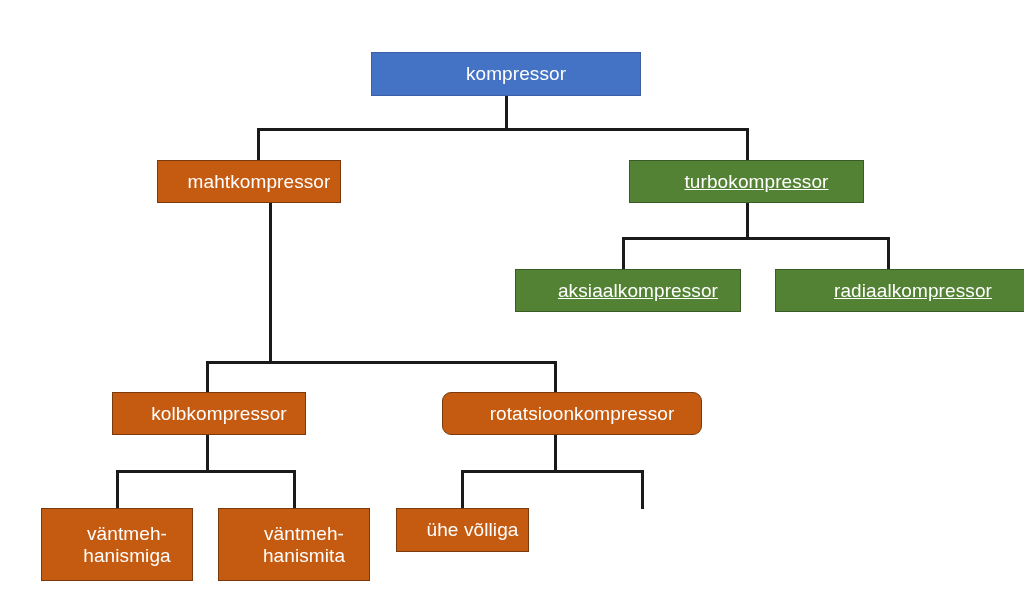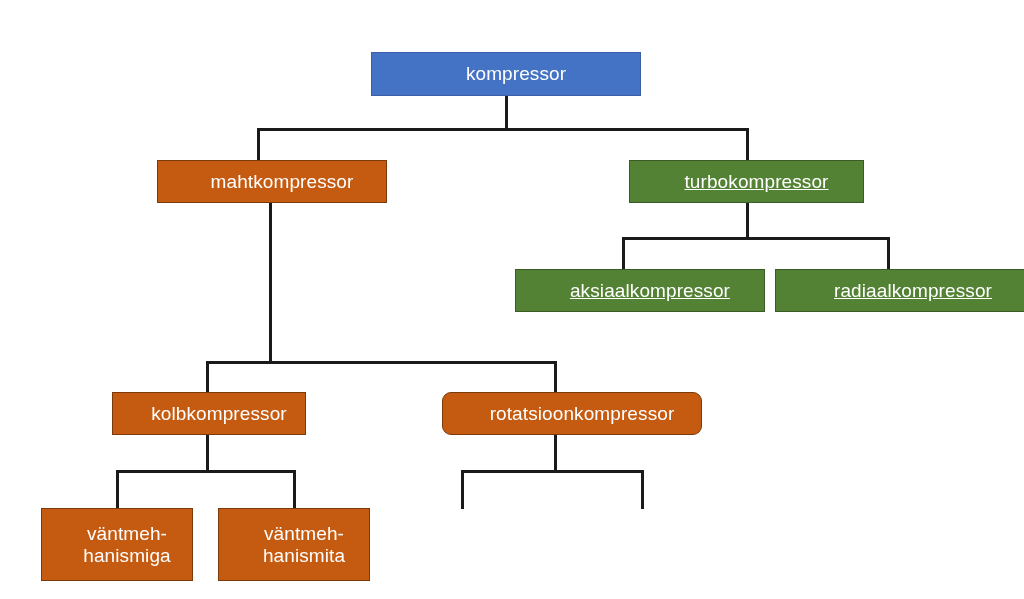--- a/index.html
+++ b/index.html
@@ -68,33 +68,34 @@
   <div class="conn v" style="left:116px; top:470px; height:39px;"></div>
   <div class="conn v" style="left:293px; top:470px; height:39px;"></div>
 
   <div class="conn v" style="left:554px; top:431px; height:42px;"></div>
   <div class="conn h" style="left:461px; top:470px; width:183px;"></div>
   <div class="conn v" style="left:461px; top:470px; height:39px;"></div>
   <div class="conn v" style="left:641px; top:470px; height:39px;"></div>
 
   <div class="node blue" style="left:371px; top:52px;  width:270px; height:44px;">kompressor</div>
 
-  <div class="node orange" style="left:157px; top:160px; width:230px; height:43px;">mahtkompressor</div>
+  <div class="node orange" style="left:157px; top:160px; width:184px; height:43px;">mahtkompressor</div>
 
   <div class="node green" style="left:629px; top:160px; width:235px; height:43px;">turbokompressor</div>
 
-  <div class="node green" style="left:515px; top:269px; width:250px; height:43px;">aksiaalkompressor</div>
+  <div class="node green" style="left:515px; top:269px; width:226px; height:43px;">aksiaalkompressor</div>
 
   <div class="node green" style="left:775px; top:269px; width:256px; height:43px;">radiaalkompressor</div>
 
   <div class="node orange" style="left:112px; top:392px; width:194px; height:43px;">kolbkompressor</div>
 
   <div class="node orange" style="left:442px; top:392px; width:260px; height:43px;border-radius:9px;">rotatsioonkompressor</div>
 
   <div class="node orange" style="left:41px;  top:508px; width:152px; height:73px;">väntmeh-
 hanismiga</div>
 
   <div class="node orange" style="left:218px; top:508px; width:152px; height:73px;">väntmeh-
 hanismita</div>
 
+  <div class="node orange" style="left:396px; top:508px; width:133px; height:44px;">ühe võlliga</div>
 
 
 </div>
 
 </body></html>

